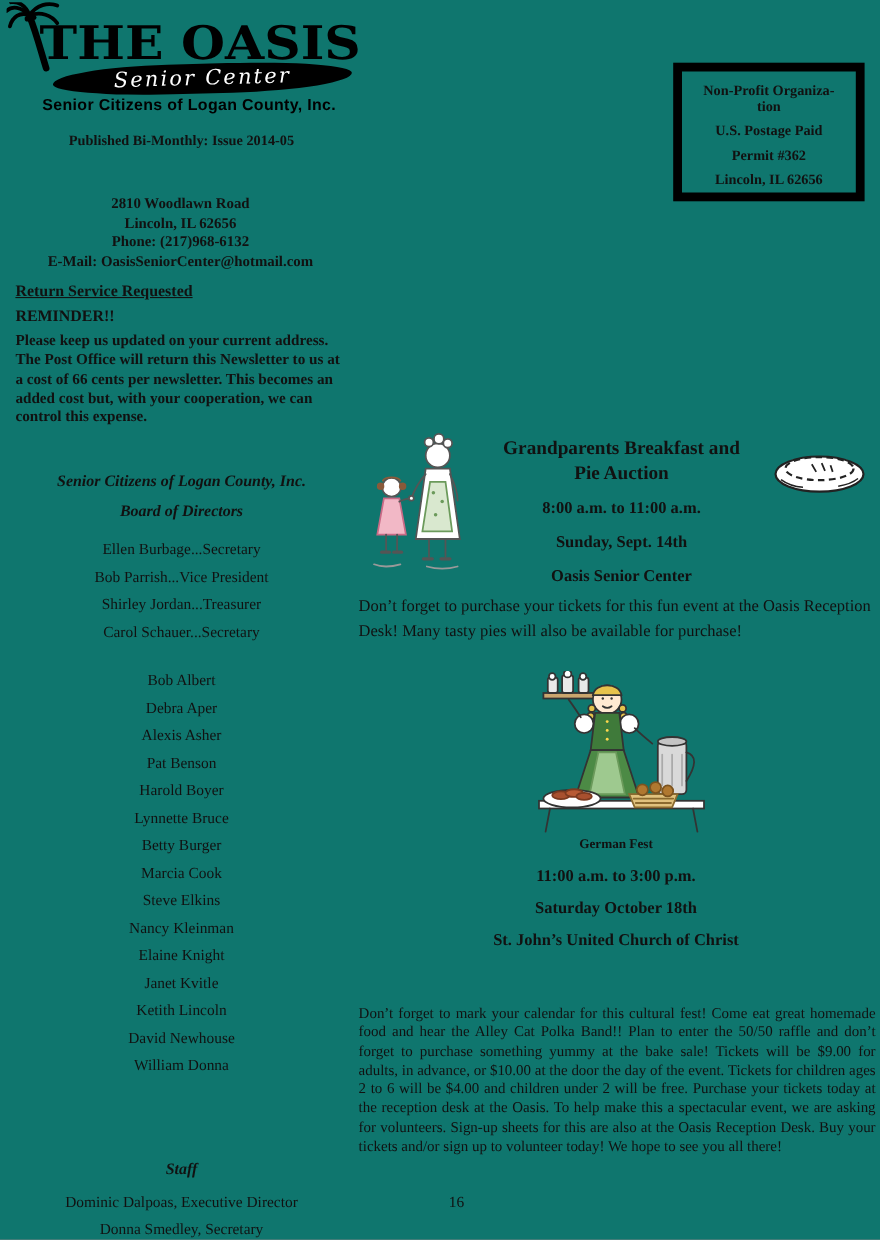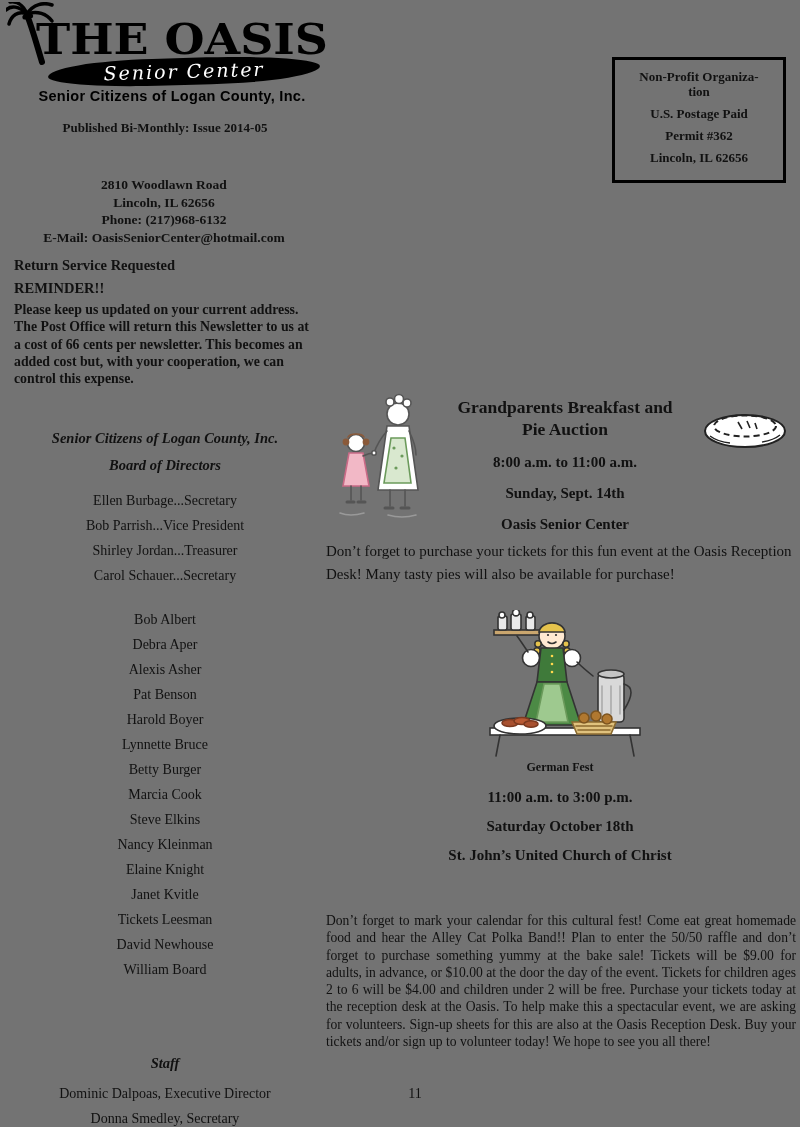--- a/index.html
+++ b/index.html
@@ -1,17 +1,17 @@
 <!DOCTYPE html>
 <html><head>
 <meta charset="utf-8">
 <style>
   html,body{margin:0;padding:0;background:#888;}
   .page{
-    position:relative;width:800px;height:1127px;background:#737373;
+    position:relative;width:800px;height:1127px;background:#0f766e;
     margin:0 auto;overflow:hidden;
     font-family:"Liberation Serif", serif;color:#111;
   }
   .abs{position:absolute;}
   .center{text-align:center;}
 
   
   #logo{left:6px;top:2px;width:332px;height:108px;}
   #logo-banner{
     position:absolute;left:42px;top:56px;width:272px;height:27px;
@@ -21,30 +21,30 @@
     border-radius:48% 52% 50% 50% / 70% 55% 70% 55%;
     transform:rotate(-1.6deg);
   }
   #logo-subtitle{
     position:absolute;left:4px;top:86px;width:324px;text-align:center;
     font-family:"Liberation Sans", sans-serif;font-weight:bold;font-size:14.5px;
     letter-spacing:.3px;color:#000;
   }
   #postage-box{
     left:612px;top:57px;width:174px;height:126px;box-sizing:border-box;
-    border:3px solid #000000;text-align:center;font-weight:bold;font-size:13px;
+    border:8px solid #000000;text-align:center;font-weight:bold;font-size:13px;
     padding-top:9px;line-height:15px;
   }
   #postage-box .pline{margin-bottom:7px;}
   #postage-box .pline.tight{margin-bottom:0;}
 
   
   #newsletter-info{left:30px;top:120px;width:270px;font-weight:bold;font-size:13px;line-height:16px;}
   #address-block{left:4px;top:176px;width:320px;font-weight:bold;font-size:13.5px;line-height:17.5px;}
-  #return-service{left:14px;top:257px;width:310px;font-weight:bold;font-size:14.5px;}
+  #return-service{left:14px;top:257px;width:310px;font-weight:bold;font-size:14.5px;text-decoration:underline;}
   #reminder-title{left:14px;top:280px;width:310px;font-weight:bold;font-size:14.5px;}
   #reminder-body{left:14px;top:301px;width:304px;font-weight:bold;font-size:13.8px;line-height:17.3px;}
   #org-title{left:2px;top:430px;width:326px;font-weight:bold;font-style:italic;font-size:14.5px;}
   #board-title{left:2px;top:457px;width:326px;font-weight:bold;font-style:italic;font-size:14.5px;}
   #officer-list{left:2px;top:488px;width:326px;font-size:14px;line-height:25px;}
   #member-list{left:2px;top:607px;width:326px;font-size:14px;line-height:25px;}
   #staff-title{left:2px;top:1055px;width:326px;font-weight:bold;font-style:italic;font-size:14.5px;}
   #staff-list{left:2px;top:1081px;width:326px;font-size:14px;line-height:25px;}
 
   
@@ -127,23 +127,23 @@
     <div>Alexis Asher</div>
     <div>Pat Benson</div>
     <div>Harold Boyer</div>
     <div>Lynnette Bruce</div>
     <div>Betty Burger</div>
     <div>Marcia Cook</div>
     <div>Steve Elkins</div>
     <div>Nancy Kleinman</div>
     <div>Elaine Knight</div>
     <div>Janet Kvitle</div>
-    <div>Tickets Leesman</div>
+    <div>Ketith Lincoln</div>
     <div>David Newhouse</div>
-    <div>William Board</div>
+    <div>William Donna</div>
   </div>
 
   <div class="abs center" id="staff-title">Staff</div>
   <div class="abs center" id="staff-list">
     <div>Dominic Dalpoas, Executive Director</div>
     <div>Donna Smedley, Secretary</div>
   </div>
 
   <svg class="abs" id="grandparents-clipart" viewBox="0 0 108 134">
     <g stroke="#555" stroke-width="1.6" fill="none" stroke-linecap="round">
@@ -260,15 +260,15 @@
 
   <div class="abs" id="german-head">
     <div class="gh-title">German Fest</div>
     <div class="gh-line">11:00 a.m. to 3:00 p.m.</div>
     <div class="gh-line">Saturday October 18th</div>
     <div class="gh-line">St. John’s United Church of Christ</div>
   </div>
 
   <div class="abs" id="german-body">Don’t forget to mark your calendar for this cultural fest!  Come eat great homemade food and hear the Alley Cat Polka Band!! Plan to enter the 50/50 raffle and don’t forget to purchase something yummy at the bake sale!  Tickets will be $9.00 for adults, in advance, or $10.00 at the door the day of the event. Tickets for children ages 2 to 6 will be $4.00 and children under 2 will be free. Purchase your tickets today at the reception desk at the Oasis.  To help make this a spectacular event, we are asking for volunteers.  Sign-up sheets for this are also at the Oasis Reception Desk.  Buy your tickets and/or sign up to volunteer today!  We hope to see you all there!</div>
 
-  <div class="abs" id="page-number">11</div>
+  <div class="abs" id="page-number">16</div>
 
 </div>
 
 </body></html>

